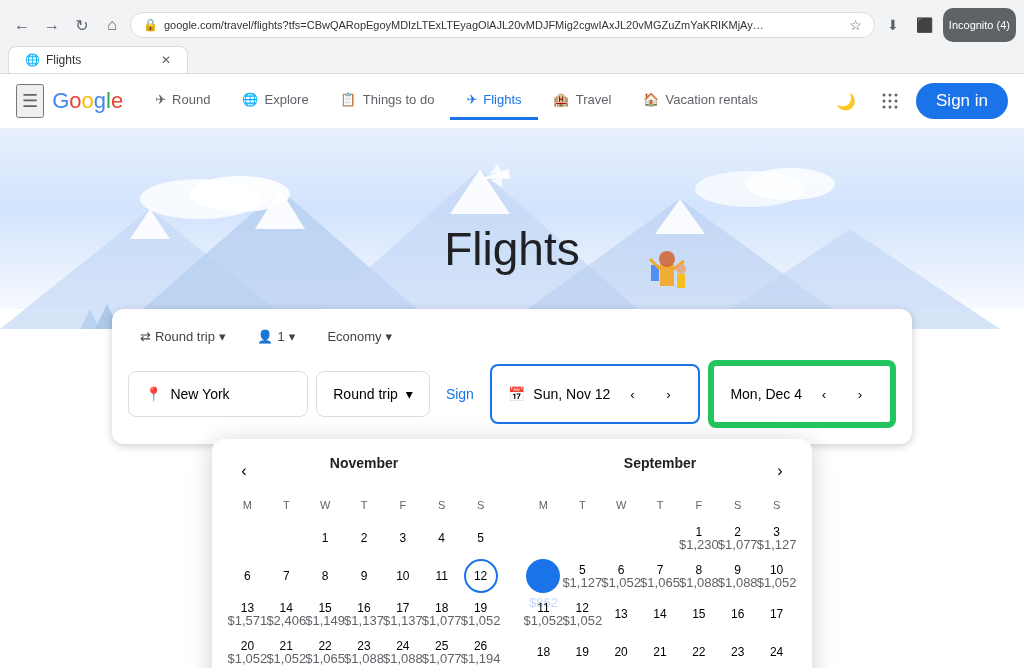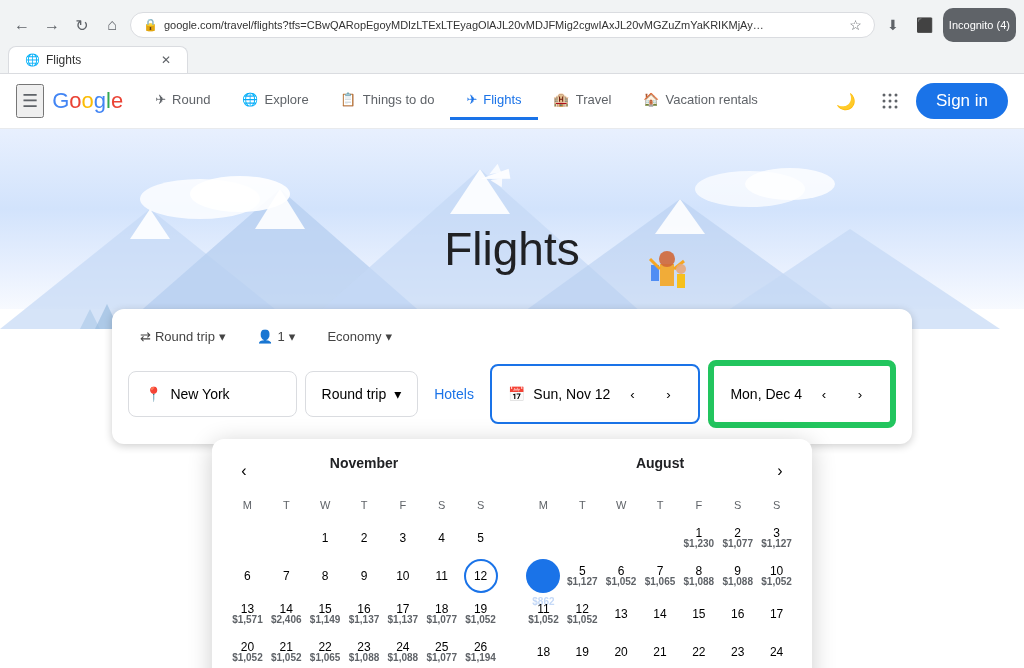--- a/index.html
+++ b/index.html
@@ -301,21 +301,21 @@
     }
     .cal-day {
       width: 34px; height: 34px;
       display: flex; flex-direction: column; align-items: center; justify-content: center;
       margin: 0 auto;
       border-radius: 50%;
       font-size: 12px;
       cursor: pointer;
     }
     .cal-day .day-num { font-size: 12px; line-height: 1; }
-    .cal-day .day-price { font-size: 10px; color: #5f6368; line-height: 1; font-weight: bold; }
+    .cal-day .day-price { font-size: 13px; color: #5f6368; line-height: 1; }
     .cal-day.selected {
       background: #1a73e8;
       color: #fff;
       border-radius: 50%;
     }
     .cal-day.selected .day-price { color: #c5d9f7; margin-top: 40px; }
     .cal-day.today-circle {
       border: 2px solid #1a73e8;
     }
 
@@ -491,21 +491,21 @@
 
       <div class="search-fields-row">
         <div class="origin-field">
           <span style="color:#5f6368;">📍</span>
           <span>New York</span>
         </div>
         <div class="trip-type-dropdown">
           <span>Round trip</span>
           <span>▾</span>
         </div>
-        <span class="reset-link">Hotels</span>
+        <span class="reset-link">Sign</span>
         <div class="date-field">
           <span>📅</span>
           <span>Sun, Nov 12</span>
           <button class="date-nav-btn">‹</button>
           <button class="date-nav-btn">›</button>
         </div>
         <div class="date-field inactive">
           <span>Mon, Dec 4</span>
           <button class="date-nav-btn">‹</button>
           <button class="date-nav-btn">›</button>
@@ -692,21 +692,21 @@
               </div>
               <div class="cal-cell"></div>
               <div class="cal-cell"></div>
               <div class="cal-cell"></div>
             </div>
         </div>
 
         <div class="calendar-month">
           <div class="cal-nav">
             <div style="width:32px;"></div>
-            <div class="calendar-month-title">August</div>
+            <div class="calendar-month-title">September</div>
             <button class="cal-nav-arrow">›</button>
           </div>
           <div class="cal-header">
             <div class="cal-header-cell">M</div>
             <div class="cal-header-cell">T</div>
             <div class="cal-header-cell">W</div>
             <div class="cal-header-cell">T</div>
             <div class="cal-header-cell">F</div>
             <div class="cal-header-cell">S</div>
             <div class="cal-header-cell">S</div>

